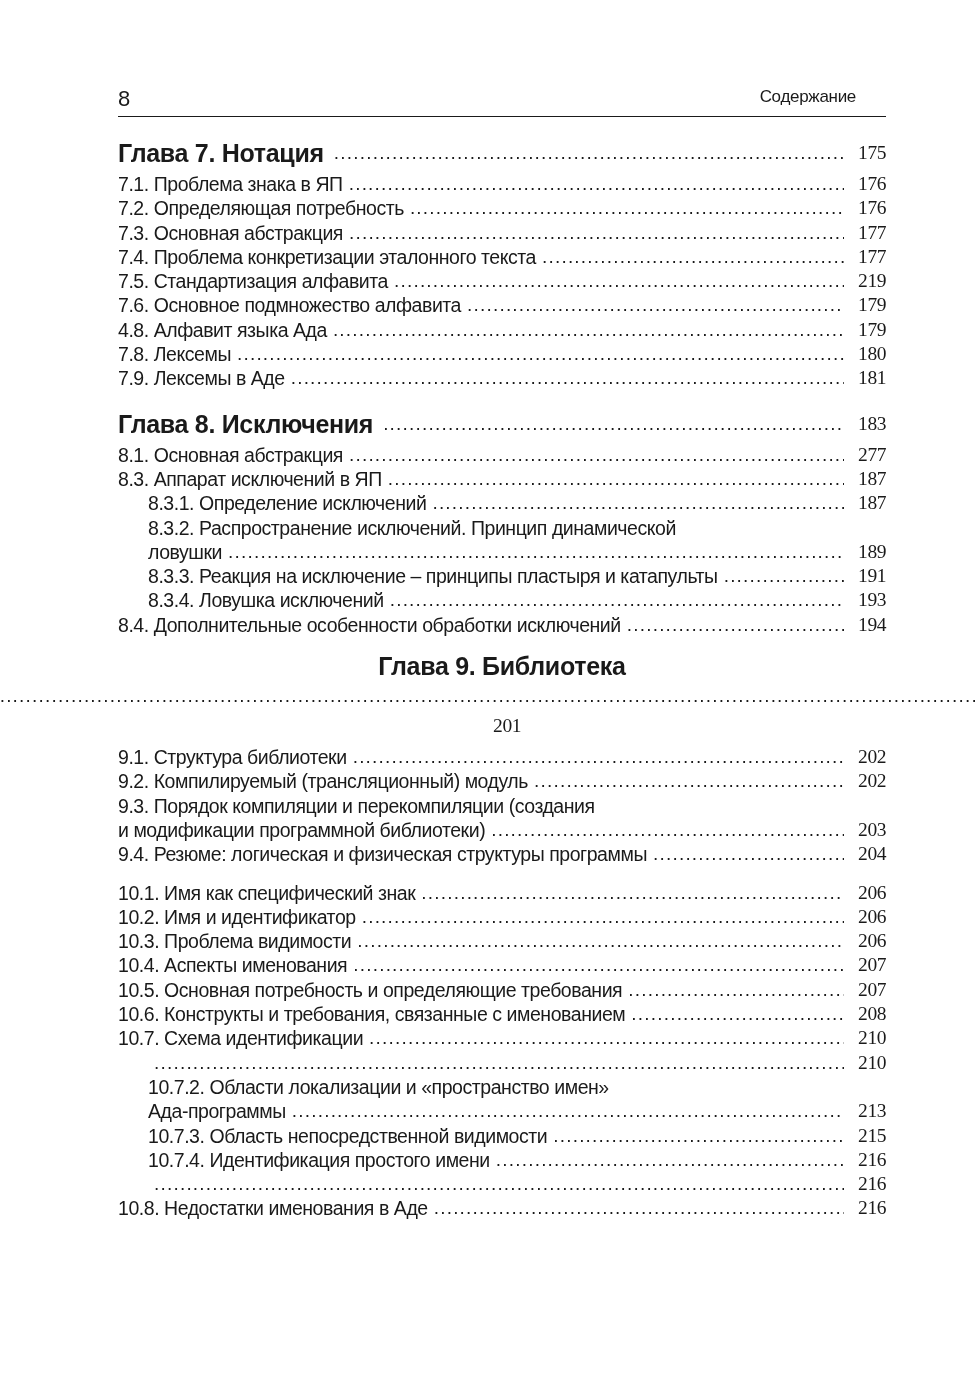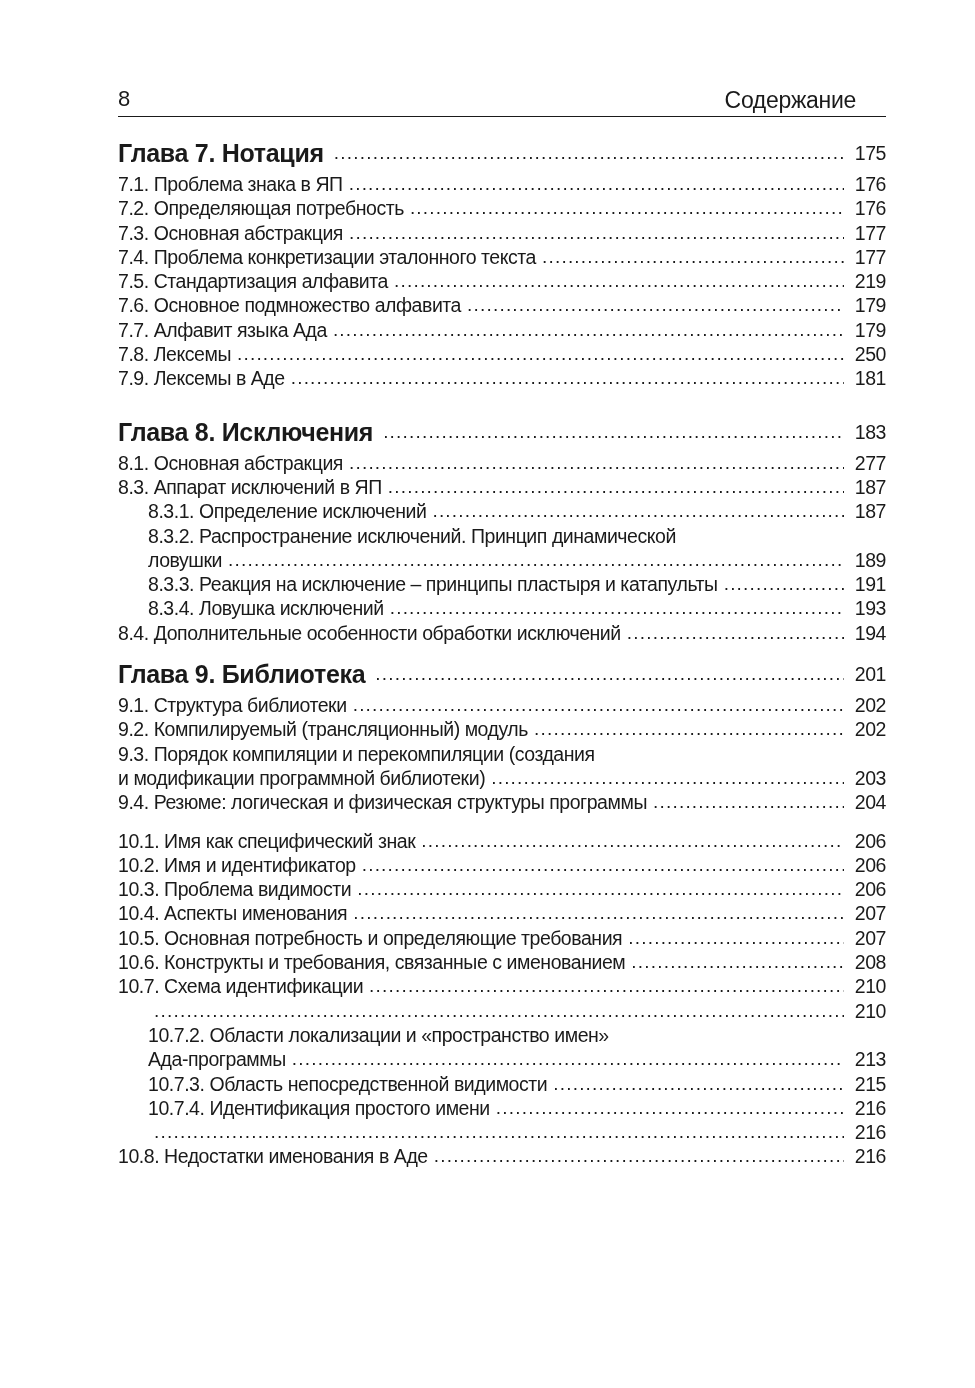--- a/index.html
+++ b/index.html
@@ -5,41 +5,41 @@
   html, body { margin: 0; padding: 0; background: #ffffff; }
   body {
     width: 975px; height: 1388px; position: relative; overflow: hidden;
     font-family: "Liberation Sans", sans-serif; color: #1a1a1a;
   }
   .header {
     position: absolute; left: 118px; top: 84px; width: 768px; height: 32px;
     border-bottom: 1.5px solid #1a1a1a;
   }
   .page-num { position: absolute; left: 0; top: 2px; font-size: 22px; font-weight: 300; letter-spacing: -0.5px; }
-  .running-title { position: absolute; right: 30px; top: 3px; font-size: 23px; font-weight: 300; letter-spacing: -0.3px; }
+  .running-title { position: absolute; right: 30px; top: 3px; font-size: 17px; font-weight: 300; letter-spacing: -0.3px; }
   .toc { position: absolute; left: 118px; top: 138px; width: 768px; }
   .row {
     display: flex; align-items: center; font-size: 19.5px; line-height: 24.3px;
     letter-spacing: -0.45px; white-space: nowrap;
   }
   .row.chapter {
     font-size: 25px; font-weight: bold; line-height: 30px; letter-spacing: -0.3px;
   }
   .chapter-block { margin-bottom: 9px; }
   .chapter-block + .chapter-block { }
   .row .title { flex: 0 0 auto; }
   .row .dots {
     flex: 1 1 auto; overflow: hidden; margin: 0 4px 0 6px;
     font-weight: normal; font-size: 19px; letter-spacing: 1.2px; color: #1a1a1a;
   }
   .row.chapter .dots { font-size: 19px; margin-left: 10px; }
   .row .dots::before {
     content: "..............................................................................................................................................................................................";
   }
-  .row .pg { flex: 0 0 auto; text-align: right; min-width: 38px; font-weight: normal; }
+  .row .pg { flex: 0 0 auto; text-align: right; min-width: 38px; font-weight: normal; font-family: Liberation Serif, serif; }
   .row.chapter .pg { font-size: 19.5px; font-weight: normal; letter-spacing: -0.45px; }
   .row.indent { padding-left: 30px; }
   .entries { margin-top: 4px; }
 </style>
 </head>
 <body>
 
 <div class="header">
   <span class="page-num">8</span>
   <span class="running-title">Содержание</span>
@@ -77,37 +77,37 @@
           <span class="title">7.5. Стандартизация алфавита</span>
           <span class="dots"></span>
           <span class="pg">219</span>
         </div>
         <div class="row ">
           <span class="title">7.6. Основное подмножество алфавита</span>
           <span class="dots"></span>
           <span class="pg">179</span>
         </div>
         <div class="row ">
-          <span class="title">7.7. Алфавит языка Ада</span>
+          <span class="title">4.8. Алфавит языка Ада</span>
           <span class="dots"></span>
           <span class="pg">179</span>
         </div>
         <div class="row ">
           <span class="title">7.8. Лексемы</span>
           <span class="dots"></span>
-          <span class="pg">250</span>
+          <span class="pg">180</span>
         </div>
         <div class="row ">
           <span class="title">7.9. Лексемы в Аде</span>
           <span class="dots"></span>
           <span class="pg">181</span>
         </div>
       </div>
     </div>
-    <div class="chapter-block" style="margin-top: 26px;">
+    <div class="chapter-block" style="margin-top: 18px;">
       <div class="row chapter" style="margin-bottom: 4px;">
         <span class="title">Глава 8. Исключения</span>
         <span class="dots"></span>
         <span class="pg">183</span>
       </div>
       <div class="entries">
         <div class="row ">
           <span class="title">8.1. Основная абстракция</span>
           <span class="dots"></span>
           <span class="pg">277</span>
@@ -141,21 +141,21 @@
           <span class="pg">193</span>
         </div>
         <div class="row ">
           <span class="title">8.4. Дополнительные особенности обработки исключений</span>
           <span class="dots"></span>
           <span class="pg">194</span>
         </div>
       </div>
     </div>
     <div class="chapter-block" style="margin-top: 14px;">
-      <div class="row chapter" style="margin-bottom: 4px;">
+      <div class="row chapter" style="margin-bottom: 4px; flex-direction: column;">
         <span class="title">Глава 9. Библиотека</span>
         <span class="dots"></span>
         <span class="pg">201</span>
       </div>
       <div class="entries">
         <div class="row ">
           <span class="title">9.1. Структура библиотеки</span>
           <span class="dots"></span>
           <span class="pg">202</span>
         </div>

